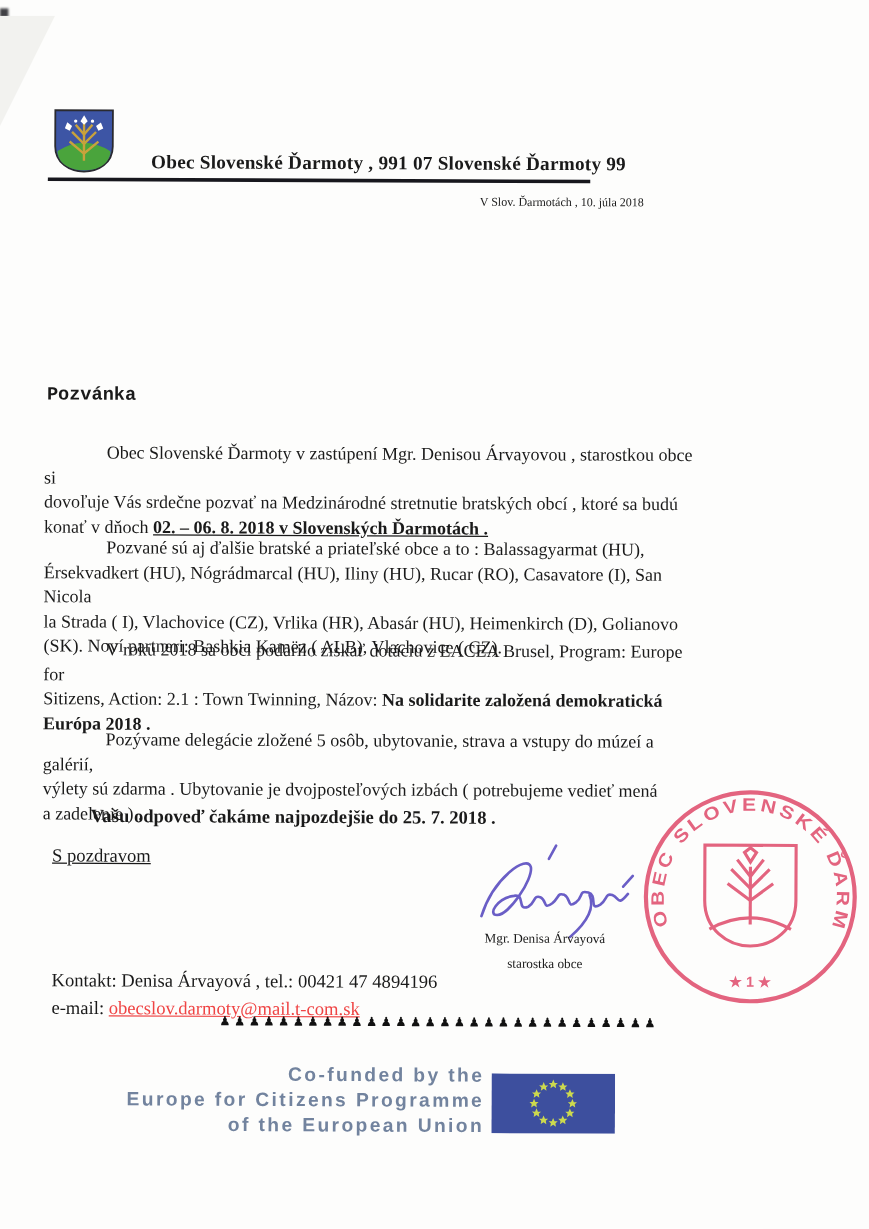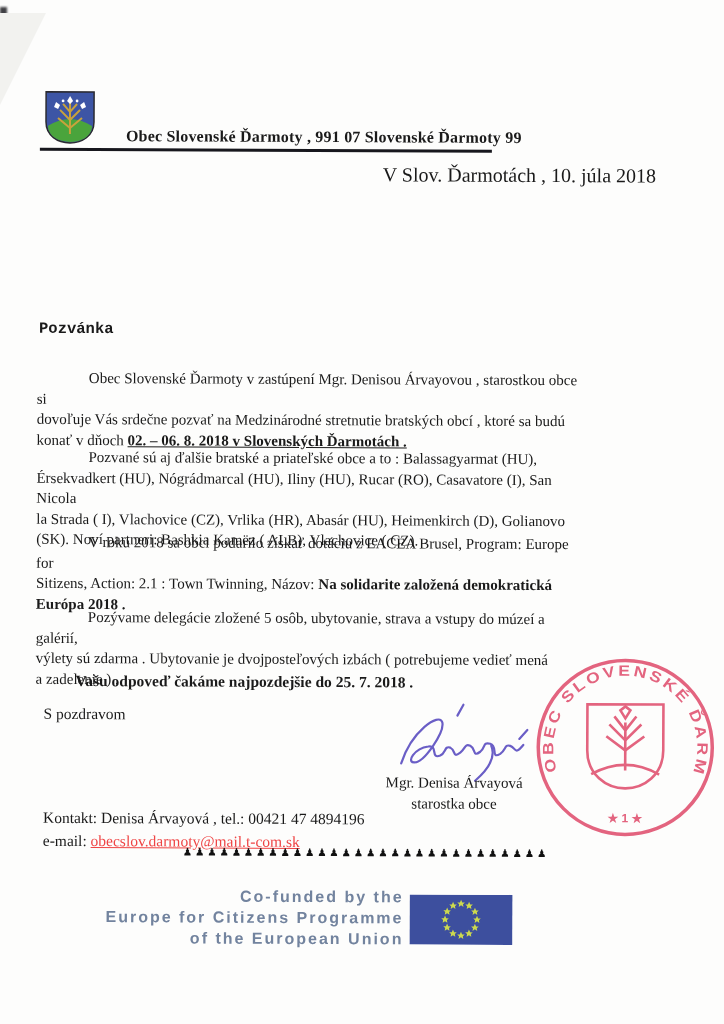--- a/index.html
+++ b/index.html
@@ -10,37 +10,37 @@
 romatic    background:linear-gradient(to right,#1f1f22,#55555a 40%,#8a8a90);transform:rotate(0.15deg);border-radius:2px;}
   .corner-dark{position:absolute;left:0;top:7px;width:7px;height:52px;background:#404044;filter:blur(1px);}
   .corner-fold{position:absolute;left:0;top:13px;width:46px;height:92px;
     background:#f2f2ef;clip-path:polygon(0 0,100% 0,0 100%);}
   .content{position:absolute;left:0;top:0;width:724px;height:1024px;transform:rotate(0.25deg);transform-origin:80px 120px;}
 
   .header{position:absolute;left:40px;top:90px;width:452px;height:58px;border-bottom:3px solid #17171d;}
   .crest{position:absolute;left:2px;top:0px;}
   .doc-title{position:absolute;left:86px;bottom:3px;font-size:16px;font-weight:bold;white-space:nowrap;letter-spacing:0.2px;}
 
-  .date-line{position:absolute;left:383px;top:162px;font-size:20px;}
+  .date-line{position:absolute;left:400px;top:162px;font-size:10px;}
   .recipient{position:absolute;left:46px;top:190px;font-size:15.5px;line-height:22.5px;white-space:pre-line;}
   .subject{position:absolute;left:40px;top:320px;font-size:15.5px;font-weight:bold;font-family:Liberation Mono, monospace;}
 
   .para{position:absolute;left:38px;width:545px;font-size:15px;line-height:20.5px;white-space:pre-line;}
   .para.indent{text-indent:52px;}
   .p1{top:368px;}
   .p2{top:447px;}
   .p3{top:532px;}
   .p4{top:607px;}
   .bold-underline{font-weight:bold;text-decoration:underline;}
   .bold{font-weight:bold;}
   .deadline{position:absolute;left:78px;top:672px;font-size:15.5px;font-weight:bold;}
-  .closing{position:absolute;left:46px;top:705px;font-size:15.5px;}
+  .closing{position:absolute;left:46px;top:705px;font-size:15.5px;text-decoration:underline;}
 
   .signature-svg{position:absolute;left:396px;top:698px;}
-  .signer{position:absolute;left:372px;top:771px;width:170px;text-align:center;font-size:15px;line-height:21px;}
+  .signer{position:absolute;left:372px;top:771px;width:170px;text-align:center;font-size:11px;line-height:21px;}
   .stamp-svg{position:absolute;left:533px;top:652px;}
 
   .contact{position:absolute;left:46px;top:806px;font-size:15.5px;line-height:23px;}
   .email-link{color:#ef4444;text-decoration:underline;cursor:pointer;}
   .separator{position:absolute;left:186px;top:845px;font-size:10.5px;letter-spacing:2.8px;color:#111;
              font-family:"DejaVu Sans", sans-serif;}
 
   .eu-text{position:absolute;left:55px;top:885px;width:352px;text-align:right;white-space:pre-line;
            font-family:"Liberation Sans", sans-serif;font-size:16px;font-weight:600;
            letter-spacing:2px;line-height:21px;color:#72839e;}

